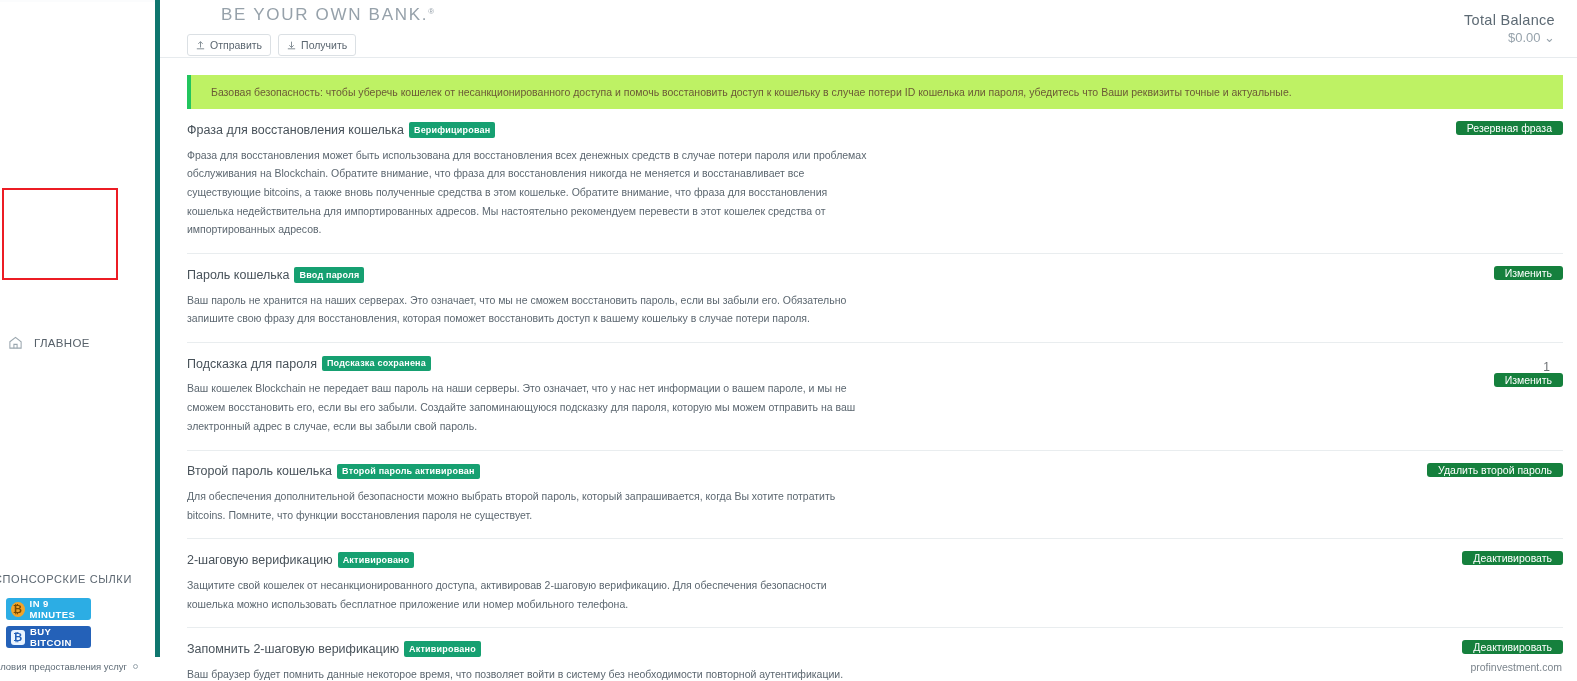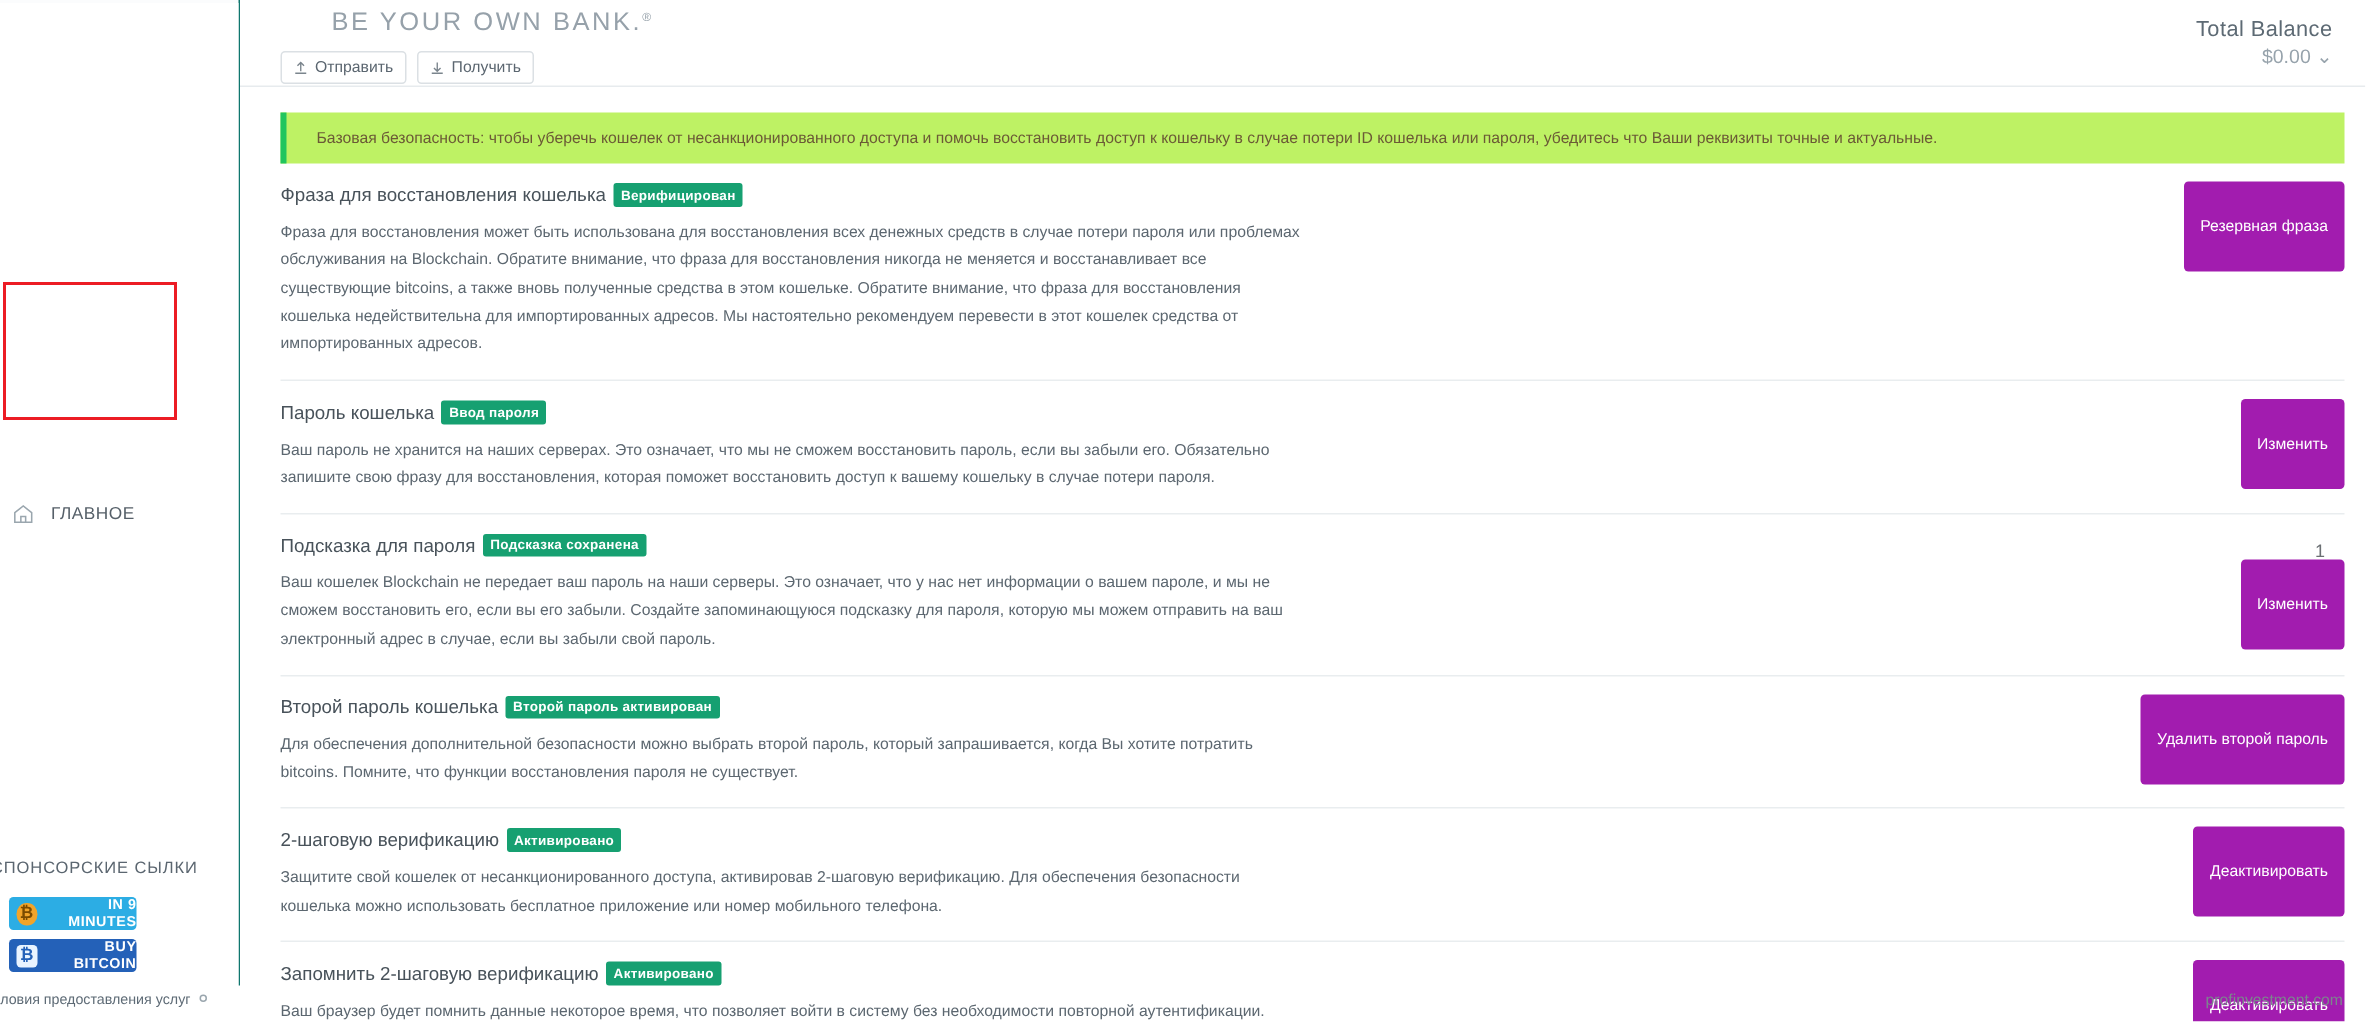--- a/index.html
+++ b/index.html
@@ -9,24 +9,23 @@
     font-family: "Liberation Sans", sans-serif;
     background: #ffffff;
     color: #414a4f;
   }
   #app { position: relative; width: 1577px; height: 681px; display: flex; }
 
   
   .sidebar {
     width: 160px; height: 657px;
     background: #fbfcfd;
-    border-right: 1px solid #0f766e;
+    border-right: 5px solid #0f766e;
     position: relative;
     flex: 0 0 160px;
-    text-align: right;
   }
   .nav-row {
     display: flex; align-items: center;
     height: 25px;
     padding-left: 8px;
     gap: 11px;
     font-size: 11.5px;
     letter-spacing: .35px;
     color: #566069;
     white-space: nowrap;
@@ -128,23 +127,23 @@
   .sec-title { font-size: 12.5px; color: #48525a; white-space: nowrap; }
   .badge {
     background: #16a071; color: #fff;
     font-size: 9px; font-weight: bold;
     padding: 2.5px 5px 3px 5px; border-radius: 2px;
     white-space: nowrap; letter-spacing: .2px;
   }
   .sec-text { font-size: 10.5px; line-height: 1.78; color: #5c6770; max-width: 680px; }
   .sec-btn {
     position: absolute; right: 0;
-    background: #a21caf; color: #fff;
+    background: #15803d; color: #fff;
     border: none; border-radius: 3px;
-    font-size: 10.5px; padding: 24px 11px;
+    font-size: 10.5px; padding: 1px 11px;
     cursor: pointer; white-space: nowrap;
     font-family: "Liberation Sans", sans-serif;
   }
   .cursor-1 {
     position: absolute; right: 13px; top: 17px;
     font-size: 12px; color: #6b6f73;
   }
   .wm {
     position: absolute; right: 15px; bottom: 8px;
     font-size: 10.5px; color: #7c858d;

